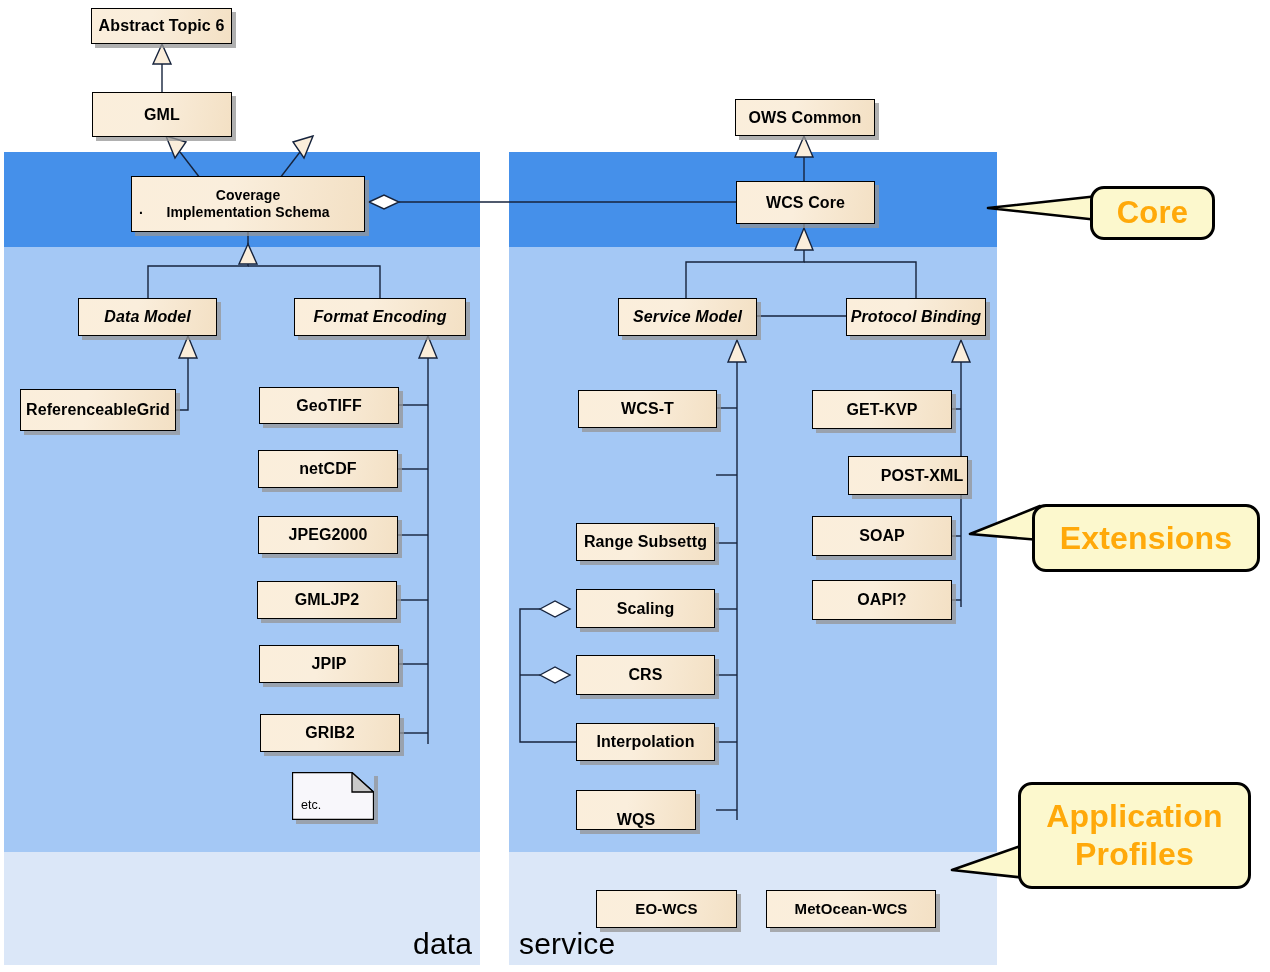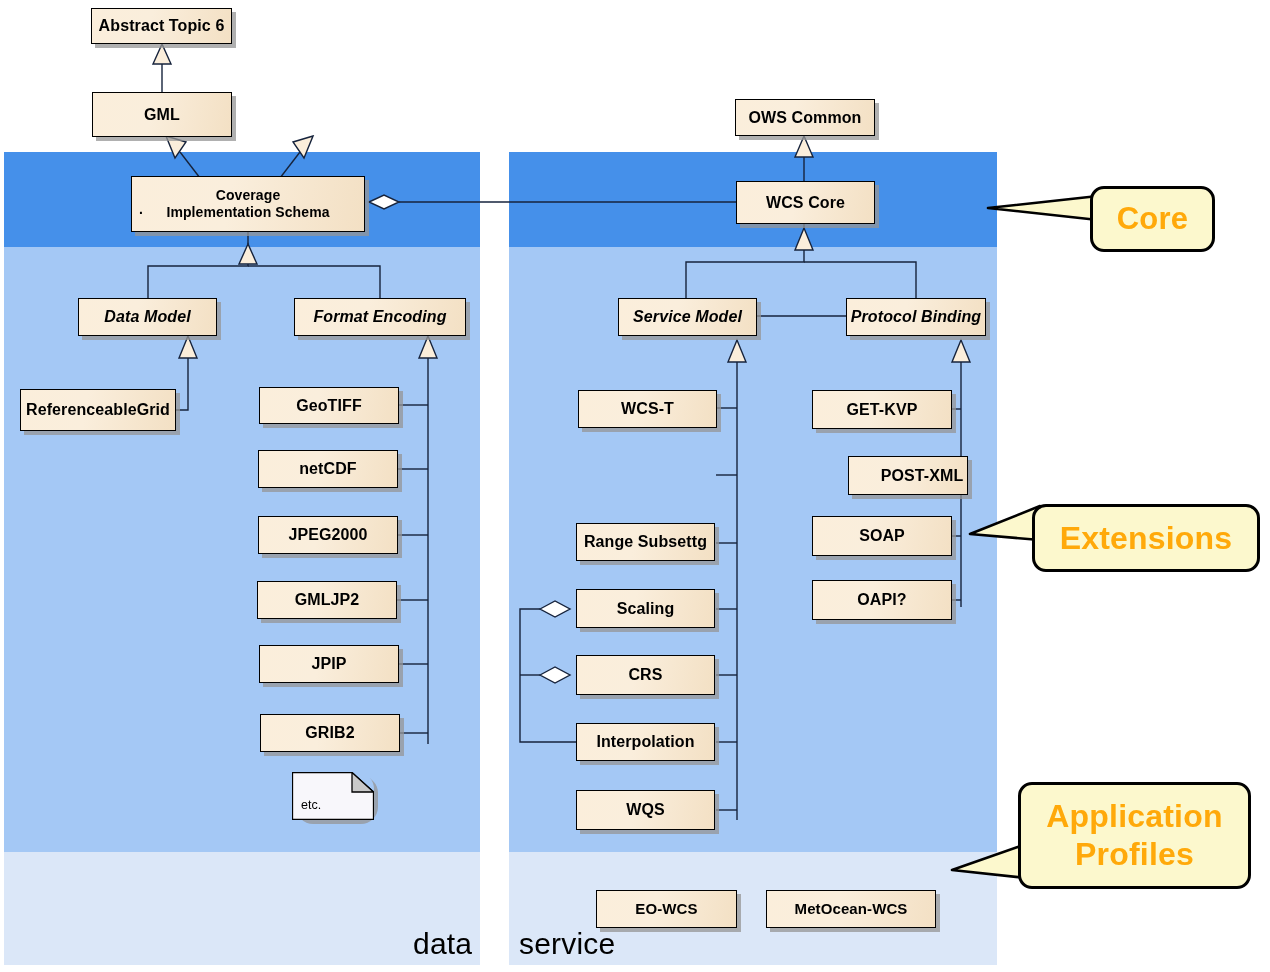--- a/index.html
+++ b/index.html
@@ -197,21 +197,21 @@
   <div class="uml" style="left:257px;top:581px;width:140px;height:38px;">
     <span>GMLJP2</span>
   </div>
   <div class="uml" style="left:259px;top:645px;width:140px;height:38px;">
     <span>JPIP</span>
   </div>
   <div class="uml" style="left:260px;top:714px;width:140px;height:38px;">
     <span>GRIB2</span>
   </div>
 
-  <div class="note" style="left:292px;top:772px;width:82px;height:48px;border-radius:17px;">
+  <div class="note" style="left:292px;top:772px;width:82px;height:48px;">
     <svg width="82" height="48" viewBox="0 0 82 48">
       <path d="M0.5,0.5 L60,0.5 L81.5,20 L81.5,47.5 L0.5,47.5 Z" fill="#f8f7fb" stroke="#000000" stroke-width="1.3"></path>
       <path d="M60,0.5 L60,20 L81.5,20 Z" fill="#c9c9c9" stroke="#000000" stroke-width="1.3"></path>
     </svg>
     <span class="txt">etc.</span>
   </div>
 
   <div class="uml" style="left:735px;top:99px;width:140px;height:37px;">
     <span>OWS Common</span>
   </div>
@@ -236,21 +236,21 @@
   </div>
   <div class="uml" style="left:576px;top:589px;width:139px;height:39px;">
     <span>Scaling</span>
   </div>
   <div class="uml" style="left:576px;top:655px;width:139px;height:40px;">
     <span>CRS</span>
   </div>
   <div class="uml" style="left:576px;top:723px;width:139px;height:38px;">
     <span>Interpolation</span>
   </div>
-  <div class="uml" style="left:576px;top:790px;width:139px;height:40px;">
+  <div class="uml" style="left:576px;top:790px;width:120px;height:40px;align-items:flex-end;">
     <span>WQS</span>
   </div>
 
   <div class="uml" style="left:812px;top:390px;width:140px;height:39px;">
     <span>GET-KVP</span>
   </div>
   <div class="uml" style="left:848px;top:456px;width:120px;height:39px;padding-left:28px;">
     <span>POST-XML</span>
   </div>
   <div class="uml" style="left:812px;top:516px;width:140px;height:40px;">
@@ -267,21 +267,21 @@
     <span>MetOcean-WCS</span>
   </div>
 
   <div class="zoneword" style="left:413px;top:927px;">data</div>
   <div class="zoneword" style="left:519px;top:927px;">service</div>
 
   <div class="callout" style="left:980px;top:186px;">
     <svg width="300" height="80">
       <path d="M118,10 L8,22 L118,34 Z" fill="#fcf8cd" stroke="#000000" stroke-width="2.6" stroke-linejoin="round"></path>
     </svg>
-    <div class="bubble" style="left:110px;top:0px;width:125px;height:66px;font-size:31px;">
+    <div class="bubble" style="left:110px;top:0px;width:125px;height:54px;font-size:31px;">
       <span>Core</span>
     </div>
   </div>
 
   <div class="callout" style="left:960px;top:496px;">
     <svg width="320" height="90">
       <path d="M80,10 L10,38 L80,44 Z" fill="#fcf8cd" stroke="#000000" stroke-width="2.6" stroke-linejoin="round"></path>
     </svg>
     <div class="bubble" style="left:72px;top:8px;width:228px;height:68px;font-size:32px;">
       <span>Extensions</span>

